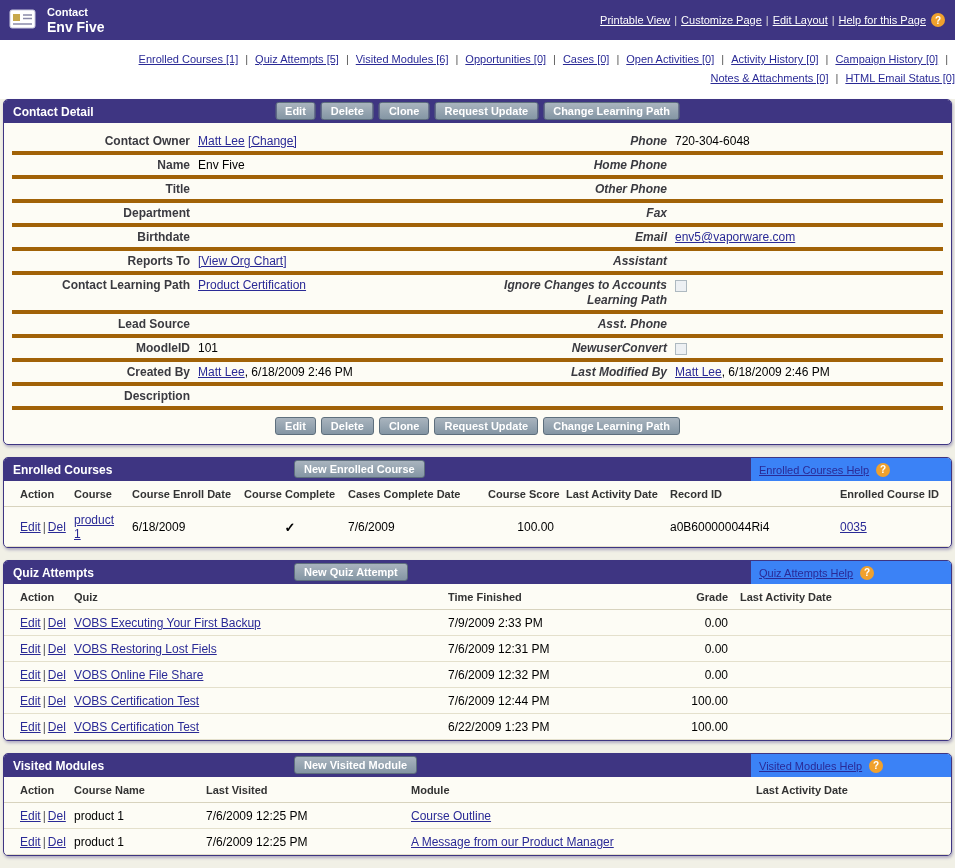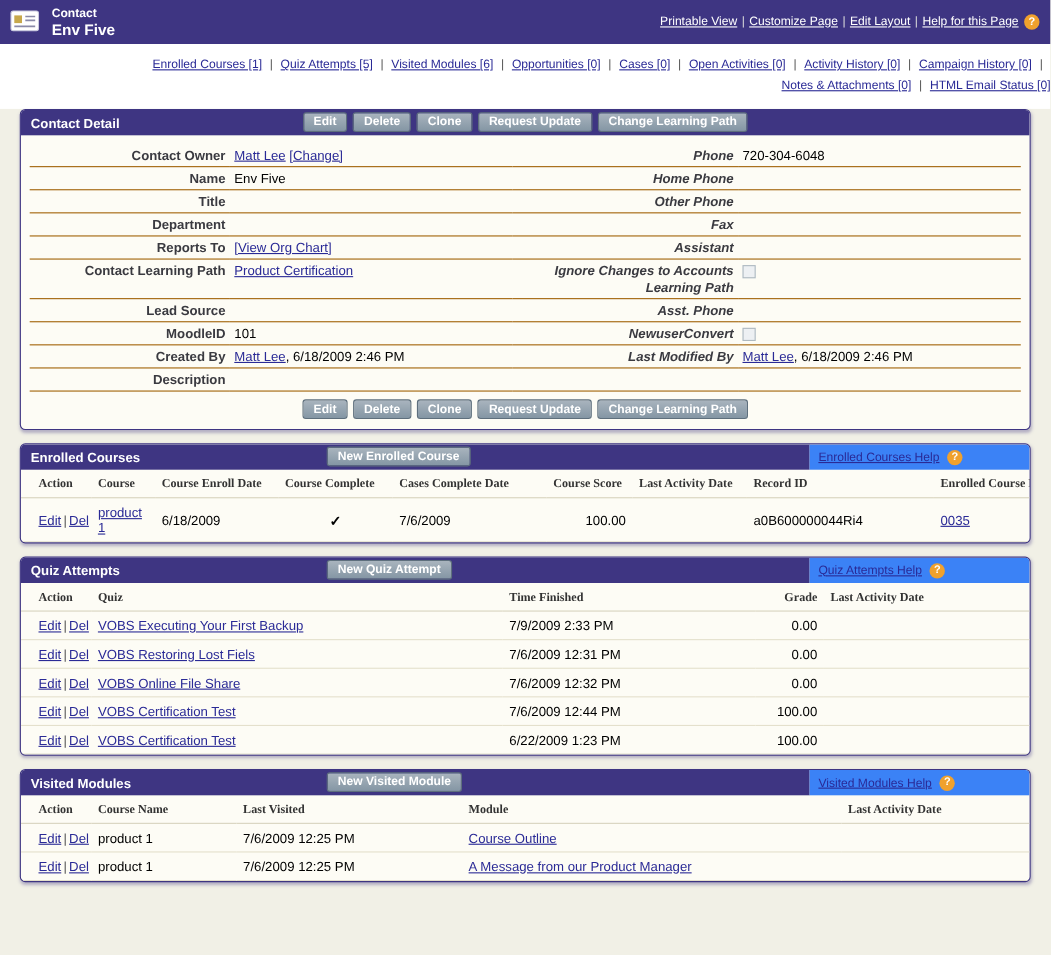--- a/index.html
+++ b/index.html
@@ -34,64 +34,64 @@
     flex:0 0 auto;
   }
 
   
   .relnav { background:#FFF; text-align:center; padding:10px 0 11px; font-size:11px; }
   .relnav-row { line-height:19px;text-align:right; }
   .relnav .pipe { margin:0 7px; }
 
   
   .section {
-    margin:0 18px 12px; border:1px solid #3E3582; border-radius:5px;
+    margin:0 3px 12px; border:1px solid #3E3582; border-radius:5px;
     background:#FDFCF5; box-shadow:1px 2px 3px rgba(62,53,130,0.35);
     overflow:hidden;
   }
   .sec-head { position:relative; display:flex; align-items:stretch; height:23px; }
   .hleft { flex:1; background:#3E3582; display:flex; align-items:center; padding:0 9px; }
   .sec-title { color:#FFF; font-weight:bold; font-size:12px; white-space:nowrap; }
   .hright {
     background:#3b82f6; display:flex; align-items:center; justify-content:flex-start;
     gap:2px; padding:0 8px; font-size:11px; min-width:200px;
   }
   .btn {
     background:linear-gradient(#A9B4BE,#8496A4);
     border:1px solid #5E6F7D; border-radius:3px;
     color:#FFF; font-weight:bold; font-size:11px;
     padding:2px 9px; cursor:pointer; font-family:inherit; white-space:nowrap;
   }
   .headbtns { position:absolute; left:50%; transform:translateX(-50%); top:2px; display:flex; gap:5px; }
-  .headbtn-fixed { position:absolute; left:278px; top:2px; }
+  .headbtn-fixed { position:absolute; left:290px; top:2px; }
 
   
   .detail-body { padding:8px 8px 0; }
   table.detail { width:100%; border-collapse:collapse; table-layout:fixed; }
   table.detail td {
-    border-bottom:1px solid #a16207; padding:3px 4px 2px;
+    border-bottom:4px solid #a16207; padding:3px 4px 2px;
     vertical-align:top; font-size:12px; line-height:15px;
   }
   td.lbl {
     width:182px; text-align:right; font-weight:bold; font-size:11px;
     color:#3A3A40; padding-right:10px;
   }
   td.lbl2 { width:205px;font-style:italic; }
   td.noline { border-bottom:none; }
   .cbx {
     display:inline-block; width:12px; height:12px;
     background:#EDF0F3; border:1px solid #AEB9C0; vertical-align:middle;
   }
   .btnrow { display:flex; justify-content:center; gap:5px; padding:7px 0 9px; }
 
   
   table.list { width:100%; border-collapse:collapse; table-layout:fixed; }
   table.list th {
     font-size:11px; font-weight:bold; color:#333; text-align:left;
-    padding:7px 6px 6px; border-bottom:1px solid #D8D3BE; white-space:nowrap;font-family:Liberation Serif, serif;
+    padding:7px 6px 6px; border-bottom:1px solid #D8D3BE; white-space:nowrap;
   }
   table.list td { font-size:12px; padding:6px 6px 5px; border-bottom:1px solid #E4E0CC; }
   .first { padding-left:16px !important; }
   .ctr { text-align:center !important; }
   .rt { text-align:right !important; }
   .nowrap { white-space:nowrap; }
   .check { font-size:13px; font-weight:bold; }
 </style>
 </head>
 <body>
@@ -170,20 +170,26 @@
         <td class="lbl lbl2">Other Phone</td>
         <td class="val"></td>
       </tr>
       <tr>
         <td class="lbl">Department</td>
         <td class="val"></td>
         <td class="lbl lbl2">Fax</td>
         <td class="val"></td>
       </tr>
       <tr>
+        <td class="lbl">Birthdate</td>
+        <td class="val"></td>
+        <td class="lbl lbl2">Email</td>
+        <td class="val"><a class="lnk">env5@vaporware.com</a></td>
+      </tr>
+      <tr>
         <td class="lbl">Reports To</td>
         <td class="val"><a class="lnk">[View Org Chart]</a></td>
         <td class="lbl lbl2">Assistant</td>
         <td class="val"></td>
       </tr>
       <tr>
         <td class="lbl">Contact Learning Path</td>
         <td class="val"><a class="lnk">Product Certification</a></td>
         <td class="lbl lbl2">Ignore Changes to Accounts Learning Path</td>
         <td class="val"><span class="cbx"></span></td>

